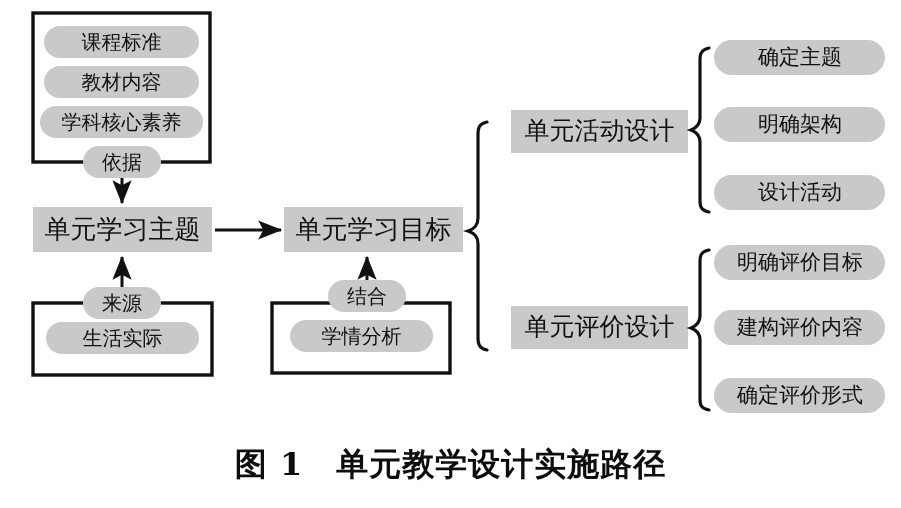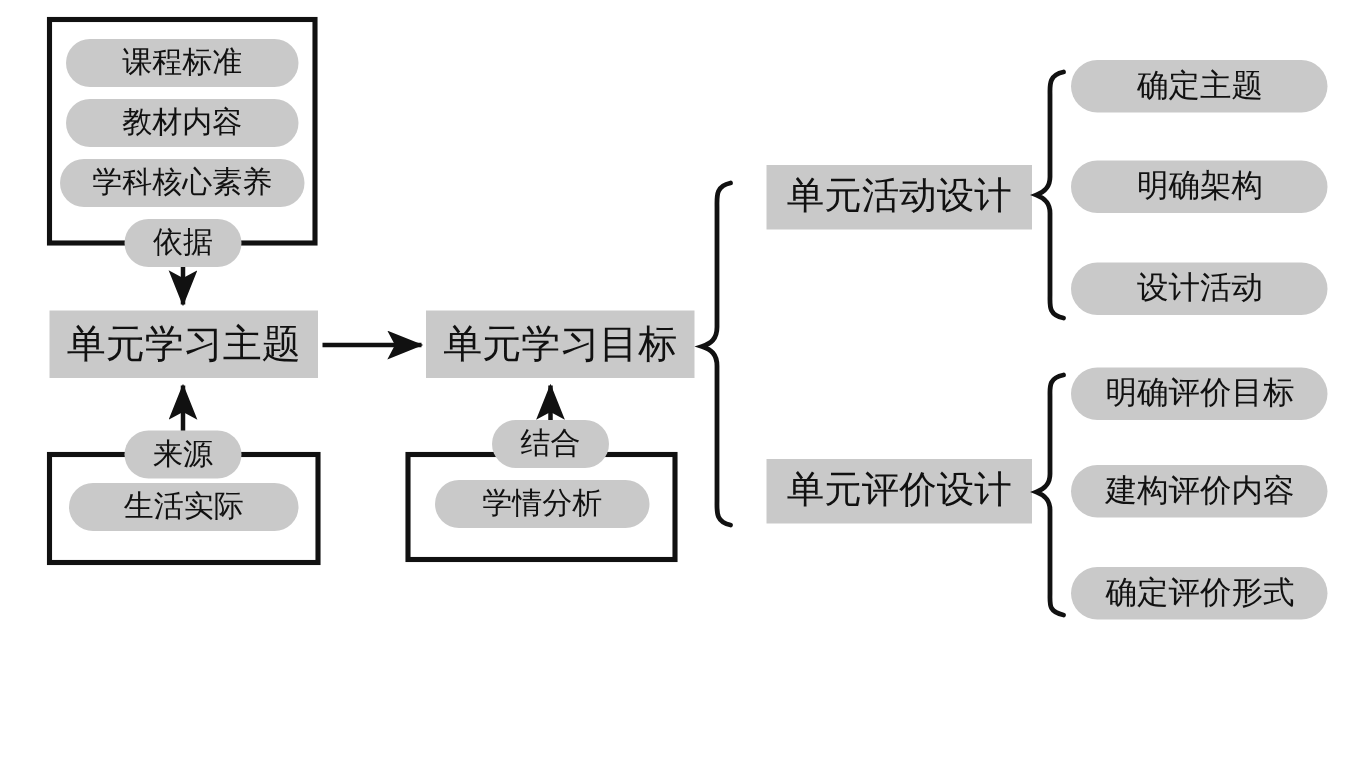--- a/index.html
+++ b/index.html
@@ -121,14 +121,15 @@
     <g>
       <rect x="714" y="310" width="171" height="35" rx="17.5" ry="17.5" fill="#c9c9c9"></rect>
       <text class="pill-txt" x="800" y="328.5" font-size="21">建构评价内容</text>
     </g>
     <g>
       <rect x="714" y="378" width="171" height="35" rx="17.5" ry="17.5" fill="#c9c9c9"></rect>
       <text class="pill-txt" x="800" y="396.5" font-size="21">确定评价形式</text>
     </g>
   </svg>
 
+  <div class="caption" style="top:443px;font-size:32px;letter-spacing:1px;">图 1　单元教学设计实施路径</div>
 
 </div>
 
 </body></html>

